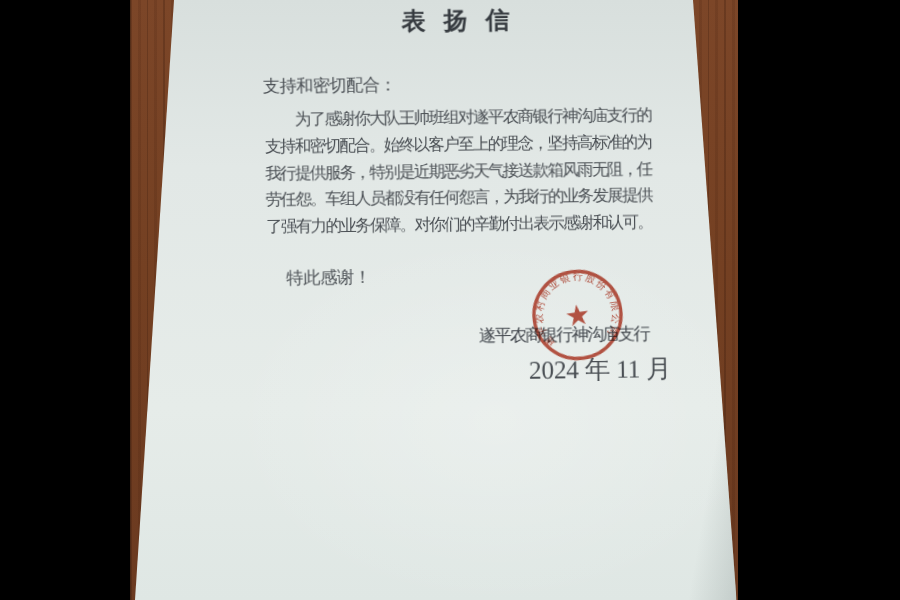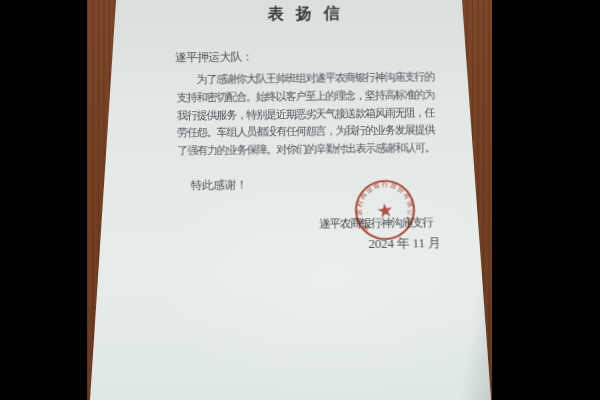--- a/index.html
+++ b/index.html
@@ -37,37 +37,37 @@
   }
   .salutation{left:89px;top:49px;font-size:11.5px;letter-spacing:-.4px;}
   .bodyline{font-size:11px;letter-spacing:-1.1px;}
   .l1{left:110px;top:71px;}
   .l2{left:90px;top:89px;}
   .l3{left:90px;top:106.5px;}
   .l4{left:90px;top:124px;}
   .l5{left:90px;top:141.5px;}
   .closing{left:103px;top:177px;font-size:11.5px;letter-spacing:-.2px;text-align:right;}
   .signature{left:231px;top:217px;font-size:11.5px;letter-spacing:-1.2px;color:#43484e;}
-  .date{left:264px;top:236px;font-size:13px;letter-spacing:-.2px;margin-left:16px;}
+  .date{left:264px;top:236px;font-size:17px;letter-spacing:-.2px;}
   .seal{
     position:absolute;left:258px;top:170px;width:80px;height:80px;
     mix-blend-mode:multiply;opacity:.92;filter:blur(.35px);
     transform:rotate(-8deg);
   }
 </style>
 </head>
 <body>
 
 <div class="stage">
   <div class="photo">
     <div class="paper"></div>
 
     <div class="ink">
       <div class="title">表扬信</div>
-      <div class="salutation">遂平押运大队：</div>
+      <div class="salutation">支持和密切配合：</div>
       <div class="bodyline l1">为了感谢你大队王帅班组对遂平农商银行神沟庙支行的</div>
       <div class="bodyline l2">支持和密切配合。始终以客户至上的理念，坚持高标准的为</div>
       <div class="bodyline l3">我行提供服务，特别是近期恶劣天气接送款箱风雨无阻，任</div>
       <div class="bodyline l4">劳任怨。车组人员都没有任何怨言，为我行的业务发展提供</div>
       <div class="bodyline l5">了强有力的业务保障。对你们的辛勤付出表示感谢和认可。</div>
       <div class="closing">特此感谢！</div>
       <div class="signature">遂平农商银行神沟庙支行</div>
       <div class="date">2024 年 11 月</div>
     </div>
 

